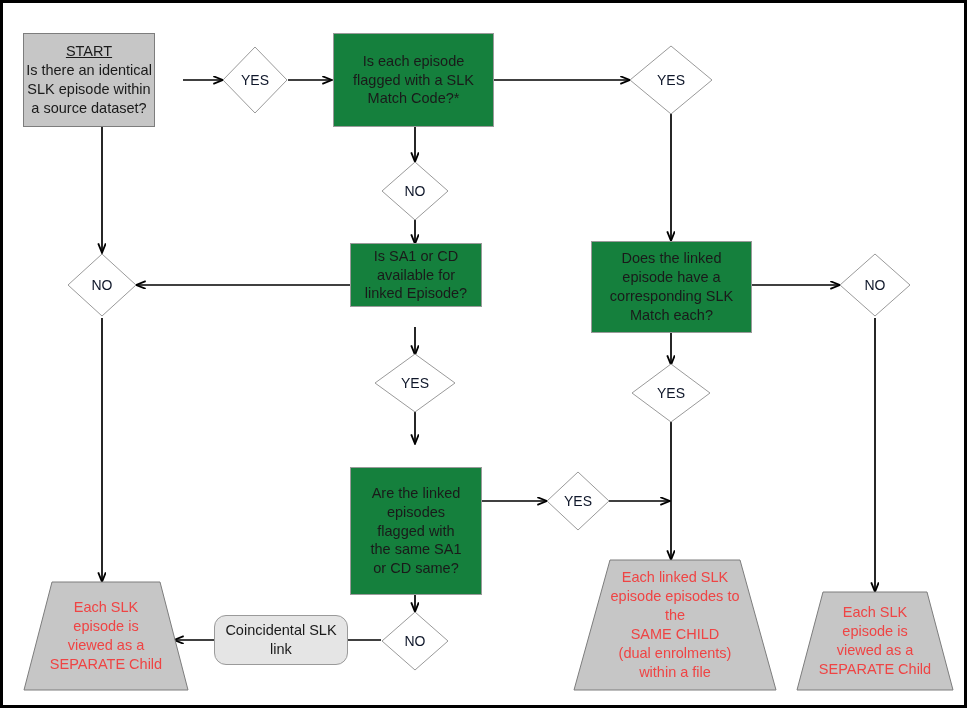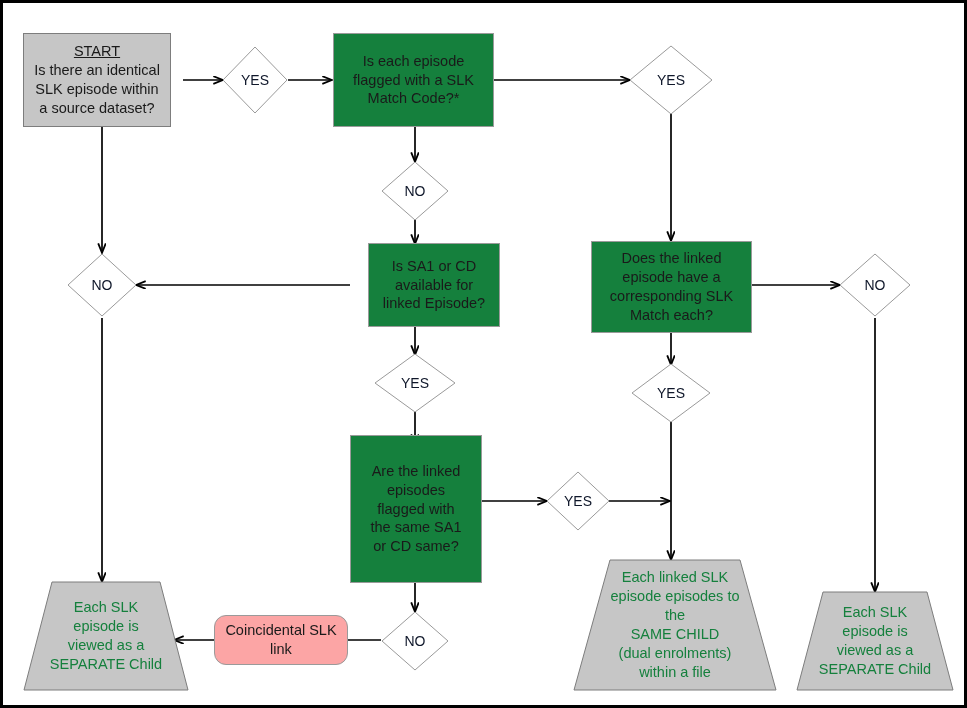--- a/index.html
+++ b/index.html
@@ -24,38 +24,38 @@
     line-height:1.30;
     z-index:3;
   }
   .rect{
     background:#15803d;
     border:1px solid #9a9a9a;
     font-size:14.5px;
   }
   .rect.shaded{background:#c6c6c6;border:1px solid #7d7d7d;}
   .rounded{
-    background:#fca5a5;
+    background:#e5e5e5;
     border:1px solid #9a9a9a;
     border-radius:12px;
     font-size:14.5px;
   }
   .diamond-wrap{position:absolute;z-index:3;}
   .diamond-wrap svg{position:absolute;left:0;top:0;}
   .diamond-label{
     position:absolute;left:0;top:0;width:100%;height:100%;
     display:flex;align-items:center;justify-content:center;
     font-size:14px;color:#0f172a;
   }
   .trap-wrap{position:absolute;z-index:3;}
   .trap-wrap svg{position:absolute;left:0;top:0;}
   .trap-label{
     position:absolute;left:0;top:0;width:100%;height:100%;
     display:flex;align-items:center;justify-content:center;
-    text-align:center;font-size:14.5px;color:#15803d;line-height:1.30;
+    text-align:center;font-size:14.5px;color:#ef4444;line-height:1.30;
     padding:0 14px;box-sizing:border-box;
   }
   .ttl{display:block;}
   .u{text-decoration:underline;}
 </style>
 </head>
 <body>
 
 <div id="page">
 
@@ -102,21 +102,21 @@
       <line x1="668" y1="330" x2="668" y2="361" marker-end="url(#ah)"></line>
 
       <line x1="668" y1="419" x2="668" y2="556" marker-end="url(#ah)"></line>
 
       <line x1="749" y1="282" x2="836" y2="282" marker-end="url(#ah)"></line>
 
       <line x1="872" y1="315" x2="872" y2="588" marker-end="url(#ah)"></line>
     </g>
   </svg>
 
-  <div class="node rect shaded" style="left:20px;top:30px;width:148px;height:94px;">
+  <div class="node rect shaded" style="left:20px;top:30px;width:132px;height:94px;">
     <div>
       <span class="ttl u">START</span>
       <span class="ttl">Is there an identical</span>
       <span class="ttl">SLK episode within</span>
       <span class="ttl">a source dataset?</span>
     </div>
   </div>
 
   <div class="diamond-wrap" style="left:219px;top:43px;width:66px;height:68px;">
     <svg width="66" height="68" viewBox="0 0 66 68" xmlns="http://www.w3.org/2000/svg">
@@ -147,21 +147,21 @@
     <div class="diamond-label">NO</div>
   </div>
 
   <div class="diamond-wrap" style="left:64px;top:250px;width:70px;height:64px;">
     <svg width="70" height="64" viewBox="0 0 70 64" xmlns="http://www.w3.org/2000/svg">
       <polygon points="35,1 69,32 35,63 1,32" fill="#ffffff" stroke="#9a9a9a" stroke-width="1"></polygon>
     </svg>
     <div class="diamond-label">NO</div>
   </div>
 
-  <div class="node rect" style="left:365px;top:240px;width:132px;height:84px;">
+  <div class="node rect" style="left:347px;top:240px;width:132px;height:64px;">
     <div>
       <span class="ttl">Is SA1 or CD</span>
       <span class="ttl">available for</span>
       <span class="ttl">linked Episode?</span>
     </div>
   </div>
 
   <div class="node rect" style="left:588px;top:238px;width:161px;height:92px;">
     <div>
       <span class="ttl">Does the linked</span>
@@ -185,21 +185,21 @@
     <div class="diamond-label">YES</div>
   </div>
 
   <div class="diamond-wrap" style="left:628px;top:360px;width:80px;height:60px;">
     <svg width="80" height="60" viewBox="0 0 80 60" xmlns="http://www.w3.org/2000/svg">
       <polygon points="40,1 79,30 40,59 1,30" fill="#ffffff" stroke="#9a9a9a" stroke-width="1"></polygon>
     </svg>
     <div class="diamond-label">YES</div>
   </div>
 
-  <div class="node rect" style="left:347px;top:432px;width:132px;height:148px;">
+  <div class="node rect" style="left:347px;top:464px;width:132px;height:128px;">
     <div>
       <span class="ttl">Are the linked</span>
       <span class="ttl">episodes</span>
       <span class="ttl">flagged with</span>
       <span class="ttl">the same SA1</span>
       <span class="ttl">or CD same?</span>
     </div>
   </div>
 
   <div class="diamond-wrap" style="left:543px;top:468px;width:64px;height:60px;">

